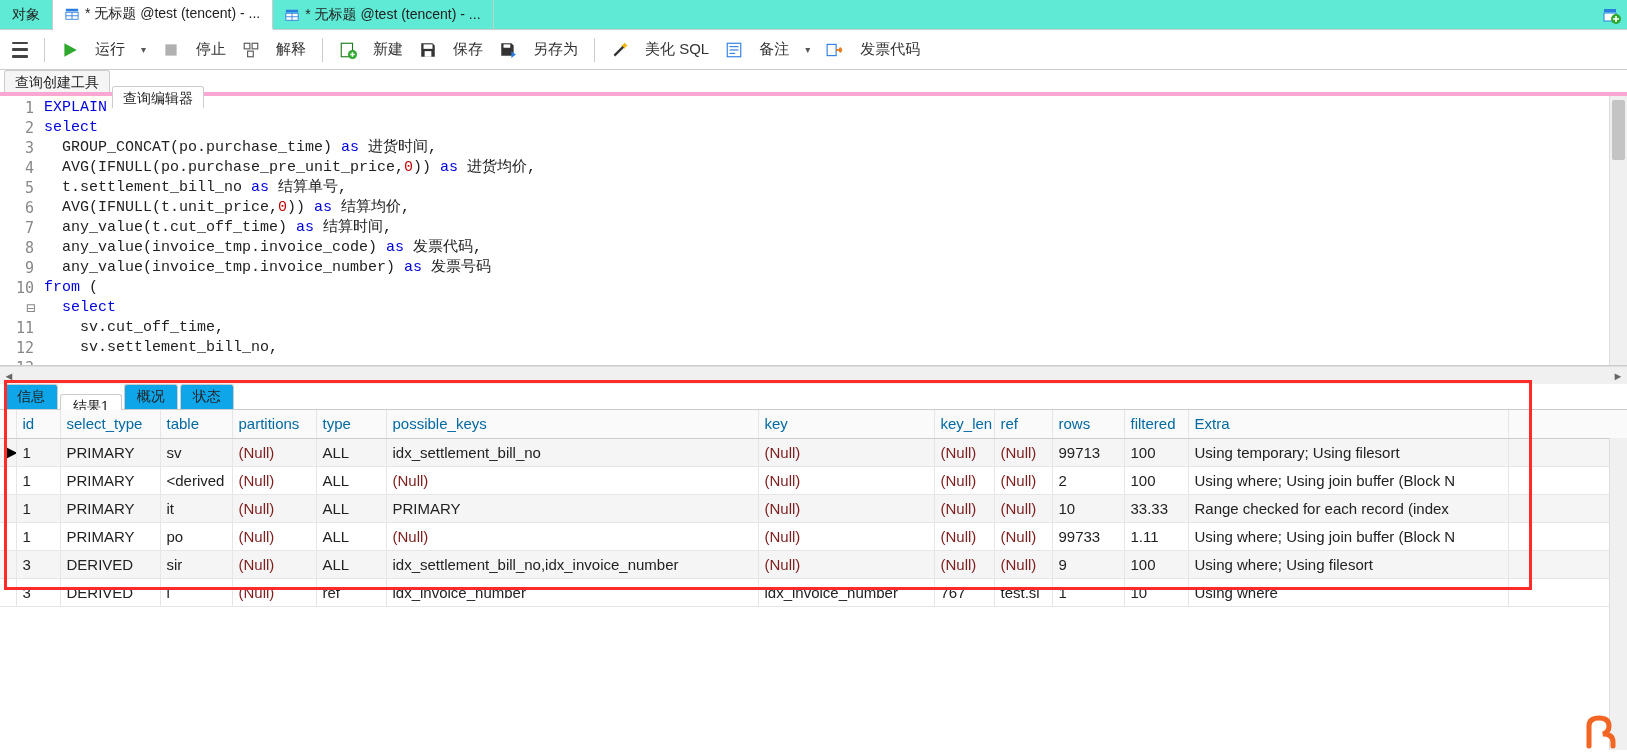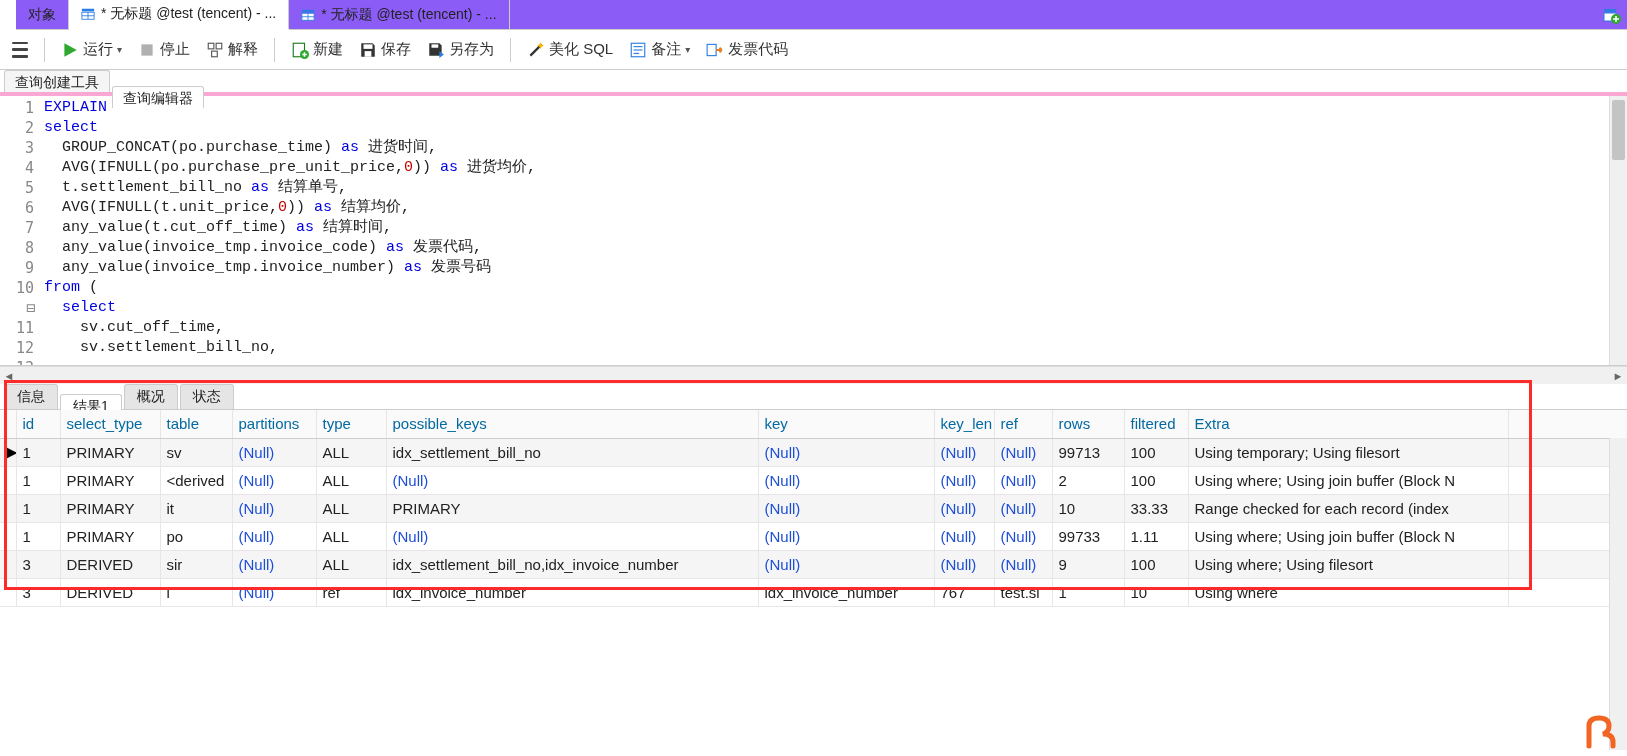--- a/index.html
+++ b/index.html
@@ -1,54 +1,54 @@
 <!DOCTYPE html>
 <html><head>
 <meta charset="utf-8">
 <style>
   * { box-sizing: border-box; margin: 0; padding: 0; }
   html, body { width: 1627px; height: 756px; font-family: "Microsoft YaHei", "Segoe UI", Arial, sans-serif; font-size: 14px; background: #fff; color: #222; overflow: hidden; }
-  .tab-strip { display: flex; align-items: stretch; height: 30px; border-bottom: 1px solid #ccc; background: #8b5cf6; position: relative; margin-left: 16px; }
+  .tab-strip { display: flex; align-items: stretch; height: 30px; border-bottom: 1px solid #ccc; background: #5eead4; position: relative; }
   .tab-strip .tab { display: flex; align-items: center; padding: 0 12px; border-right: 1px solid #ccc; gap: 6px; cursor: pointer; font-size: 14px; }
   .tab-strip .tab.active { background: #fff; border-bottom: 2px solid #fff; margin-bottom: -1px; }
   .tab-strip .filler { flex: 1; }
   .tab-strip .add-btn { width: 30px; display:flex; align-items:center; justify-content:center; cursor:pointer; }
   .sql-tab-icon { width:14px; height:14px; display:inline-flex; }
   .toolbar { display:flex; align-items:center; height:40px; border-bottom:1px solid #ccc; padding:0 6px; gap:4px; }
   .toolbar .menu-icon { width:28px; height:28px; display:flex; flex-direction:column; justify-content:center; gap:4px; padding:6px; cursor:pointer; }
   .toolbar .menu-icon span { height:3px; background:#444; border-radius:1px; }
-  .t-btn { display:flex; align-items:center; gap:4px; padding:4px 6px; cursor:pointer; font-size:15px; color:#333; }
+  .t-btn { display:flex; align-items:center; gap:16px; padding:4px 6px; cursor:pointer; font-size:15px; color:#333; }
   .t-btn .caret { font-size:10px; color:#555; }
   .t-sep { width:1px; height:24px; background:#ccc; margin:0 6px; }
   .ico { width:18px; height:18px; display:inline-flex; align-items:center; justify-content:center; }
   .sub-tabs { display:flex; height:26px; border-bottom:4px solid #f9a8d4; padding-left:4px; }
   .sub-tabs .stab { padding:3px 10px; border:1px solid #ccc; border-bottom:none; margin-right:2px; background:#f5f5f5; cursor:pointer; font-size:14px; border-radius:3px 3px 0 0; }
   .sub-tabs .stab.active { background:#fff; position:relative; top:16px; }
   .editor-wrap { display:flex; height:270px; overflow:hidden; position:relative; border-bottom:1px solid #ccc; }
   .gutter { width:40px; text-align:right; padding:2px 6px 2px 0; color:#888; font-family:Consolas,monospace; font-size:15px; line-height:20px; background:#fff; user-select:none; }
   .gutter .fold { display:inline-block; width:8px; text-align:center; color:#888; }
   .code { flex:1; padding:2px 4px; font-family:Liberation Mono, monospace; font-size:15px; line-height:20px; white-space:pre; overflow:hidden; }
   .kw { color:#0000e0; }
   .num { color:#c00000; }
   .vscroll { width:18px; background:#f0f0f0; border-left:1px solid #ddd; position:relative; }
   .vscroll .thumb { position:absolute; top:4px; left:2px; right:2px; height:60px; background:#c4c4c4; border-radius:2px; }
   .hscroll { height:18px; background:#f0f0f0; border-top:1px solid #ddd; display:flex; align-items:center; }
   .hscroll .arrow { width:18px; text-align:center; color:#666; font-size:11px; cursor:pointer; }
   .hscroll .track { flex:1; }
   .result-tabs { display:flex; height:26px; border-bottom:1px solid #ccc; padding-left:4px; position:relative; }
-  .result-tabs .rtab { padding:3px 12px; border:1px solid #ccc; border-bottom:none; margin-right:2px; background:#e5e5e5; cursor:pointer; font-size:14px; border-radius:3px 3px 0 0; }
+  .result-tabs .rtab { padding:3px 12px; border:1px solid #ccc; border-bottom:none; margin-right:2px; background:#0ea5e9; cursor:pointer; font-size:14px; border-radius:3px 3px 0 0; }
   .result-tabs .rtab.active { background:#fff; position:relative; top:10px; }
   .grid-wrap { position:relative; height:340px; }
   .grid { width:100%; border-collapse:collapse; font-size:15px; table-layout:fixed; }
   .grid th, .grid td { text-align:left; padding:4px 6px; border-bottom:1px solid #e6e6e6; overflow:hidden; white-space:nowrap; text-overflow:clip; font-weight:normal; height:28px; }
   .grid th { background:#fafafa; border-bottom:1px solid #ccc; color:#0369a1; }
   .grid tr.alt td { background:#f5f5f5; }
   .grid tr.sel td { background:#f5f5f5; }
   .grid .row-ind { width:14px; text-align:center; color:#000; border-right:1px solid #e6e6e6; }
-  .null { color:#1d4ed8; }
+  .null { color:#7f1d1d; }
   .grid-vscroll { position:absolute; right:0; top:28px; bottom:0; width:18px; background:#f0f0f0; border-left:1px solid #ddd; }
   .col-resize { border-right:1px solid #e6e6e6; }
   .highlight-box { position:absolute; border:3px solid #ff2a2a; pointer-events:none; }
   .logo { position:absolute; right:4px; bottom:4px; width:40px; height:40px; }
   svg { display:block; }
 </style>
 </head>
 <body>
 
 <div class="tab-strip">

